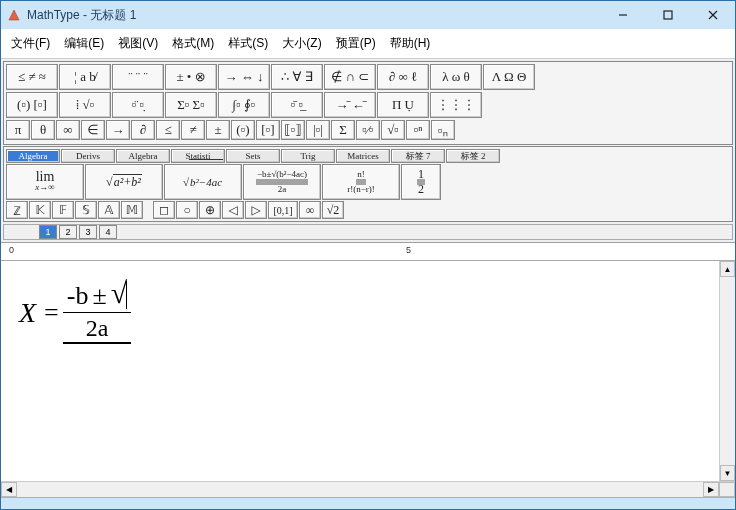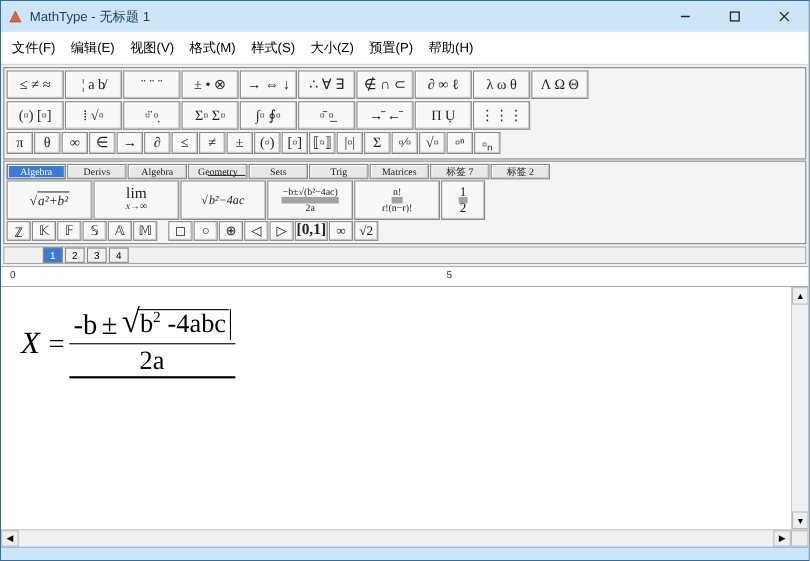--- a/index.html
+++ b/index.html
@@ -152,37 +152,37 @@
       <div class="palbtn">▫ⁿ</div>
       <div class="palbtn">▫ₙ</div>
     </div>
     </div>
 
     <div class="panel2">
     <div class="tabrow">
       <div class="palbtn tab active">Algebra</div>
       <div class="palbtn tab">Derivs</div>
       <div class="palbtn tab">Algebra</div>
-      <div class="palbtn tab">Geometry</div>
+      <div class="palbtn tab">Statisti</div>
       <div class="palbtn tab">Sets</div>
       <div class="palbtn tab">Trig</div>
       <div class="palbtn tab">Matrices</div>
       <div class="palbtn tab">标签 7</div>
       <div class="palbtn tab">标签 2</div>
     </div>
 
     <div class="bigrow" style="margin-top:1px;">
       <div class="palbtn big">
-        <span style="font-family:'Times New Roman',serif;font-style:italic;font-size:12px;">√<span style="border-top:1px solid #333;padding:0 1px;">a²+b²</span></span>
-      </div>
-      <div class="palbtn big">
         <div class="limfrac">
               <span style="font-size:14px;">lim</span>
               <span style="font-size:9px;font-style:italic;">x→∞</span>
             </div>
+      </div>
+      <div class="palbtn big">
+        <span style="font-family:'Times New Roman',serif;font-style:italic;font-size:12px;">√<span style="border-top:1px solid #333;padding:0 1px;">a²+b²</span></span>
       </div>
       <div class="palbtn big">
         <span style="font-family:'Times New Roman',serif;font-style:italic;font-size:11px;">√<span style="border-top:1px solid #333;padding:16px 1px;">b²−4ac</span></span>
       </div>
       <div class="palbtn big">
         <div class="tinyfrac">
               <span class="n">−b±√(b²−4ac)</span>
               <span>2a</span>
             </div>
       </div>
@@ -206,21 +206,21 @@
       <div class="palbtn">𝔽</div>
       <div class="palbtn">𝕊</div>
       <div class="palbtn">𝔸</div>
       <div class="palbtn">𝕄</div>
       <div style="width:8px;"></div>
       <div class="palbtn">◻</div>
       <div class="palbtn">○</div>
       <div class="palbtn">⊕</div>
       <div class="palbtn">◁</div>
       <div class="palbtn">▷</div>
-      <div class="palbtn" style="width:30px;font-size:14px;font-weight:bold;">[0,1]</div>
+      <div class="palbtn" style="width:30px;font-size:10px;">[0,1]</div>
       <div class="palbtn">∞</div>
       <div class="palbtn">√2</div>
     </div>
     </div>
 
     <div class="sizebar">
       <div style="width:34px;"></div>
       <div class="seg active">1</div>
       <div class="seg">2</div>
       <div class="seg">3</div>
@@ -237,23 +237,20 @@
     <div class="canvas">
       <div class="equation">
         <span class="X">X</span>
         <span class="eq">=</span>
         <span class="frac">
           <span class="num num2">
             <span class="roman">-b</span>
             <span class="pm">±</span>
             <span class="sqrt">
               <span class="rad">√</span>
-              <span class="radicand">
-                <span class="roman">b</span><sup class="roman">2</sup><span class="roman"> -4abc</span>
-              </span>
             </span>
             <span class="cursor"></span>
           </span>
           <span class="den roman">2a</span>
         </span>
       </div>
     </div>
     <div class="vscroll">
       <div class="arrow">▲</div>
       <div class="track"></div>

